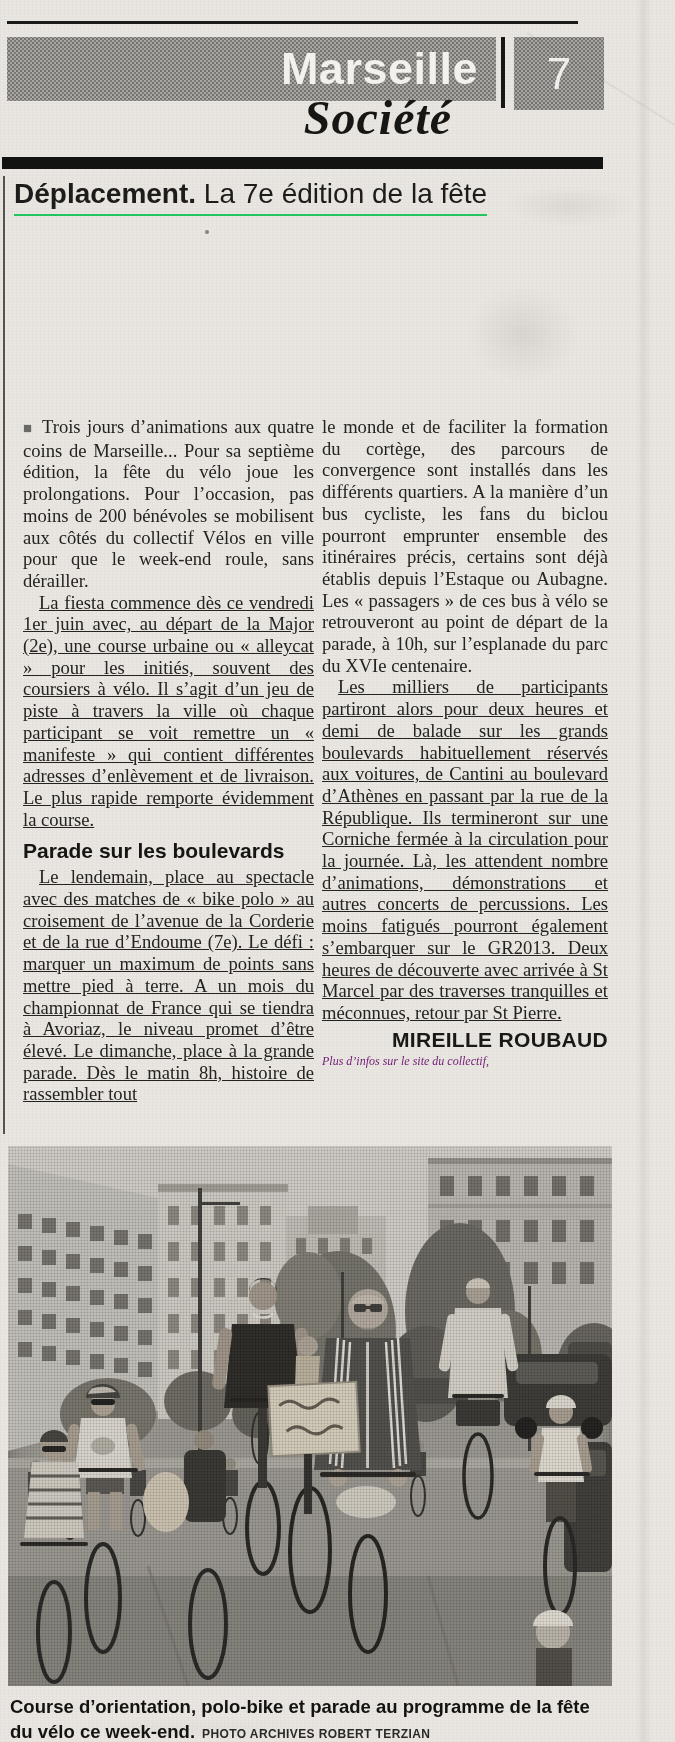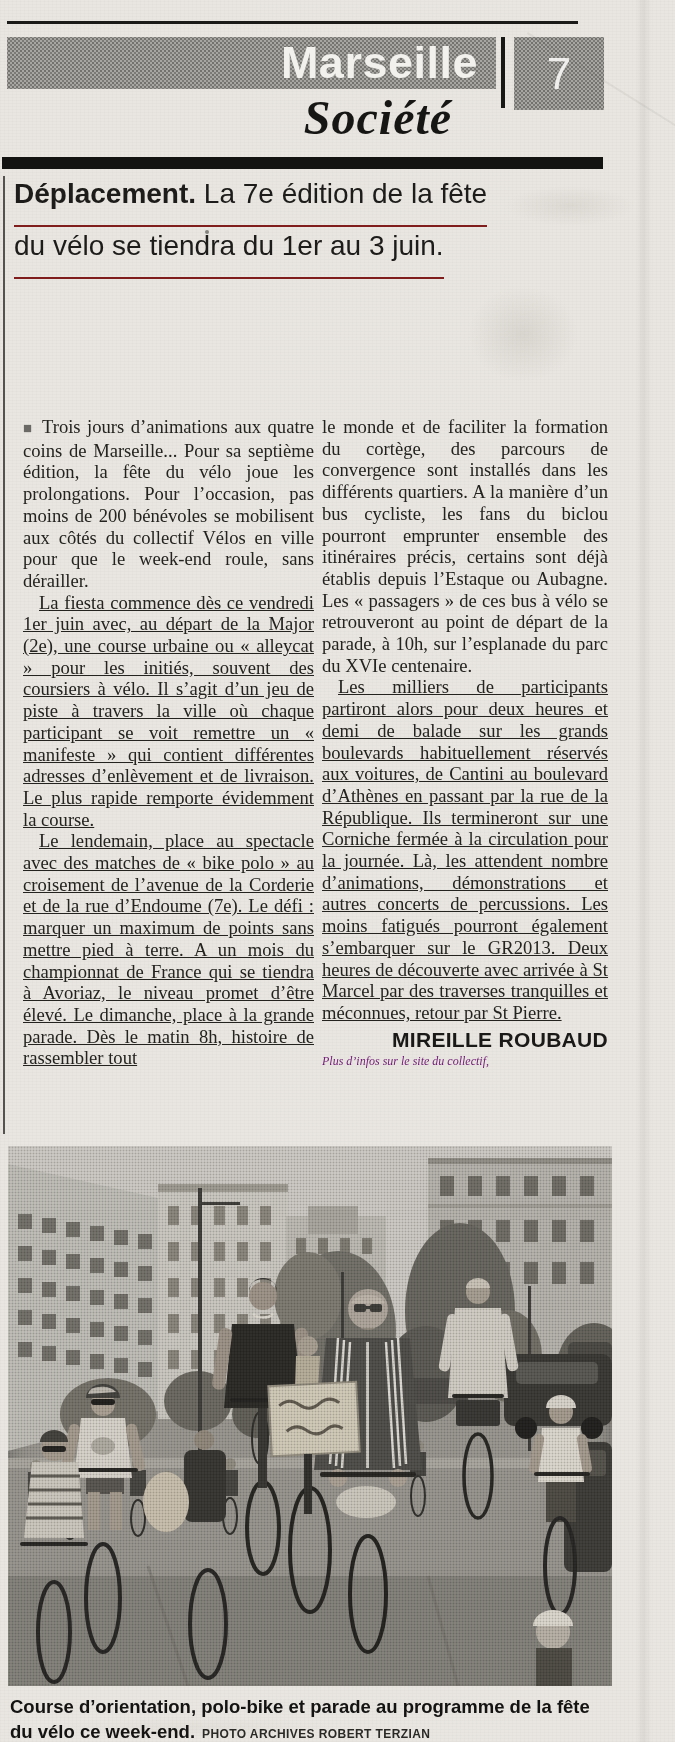--- a/index.html
+++ b/index.html
@@ -9,21 +9,21 @@
       repeating-linear-gradient(0deg, rgba(0,0,0,0.014) 0 1px, rgba(255,255,255,0.01) 1px 3px),
       repeating-linear-gradient(90deg, rgba(0,0,0,0.010) 0 1px, rgba(255,255,255,0.012) 1px 4px),
       #e9e6e1;
     font-family:"Liberation Serif", serif;
     color:#24231f;
   }
   .abs{position:absolute;}
   
   .top-rule{left:7px;top:21px;width:571px;height:3px;background:#1b1b19;}
   .band{
-    left:7px;top:37px;width:489px;height:52px;
+    left:7px;top:37px;width:489px;height:64px;
     background-image:
       radial-gradient(rgba(70,70,68,0.55) 1px, transparent 1.3px),
       radial-gradient(rgba(70,70,68,0.45) 1px, transparent 1.3px);
     background-size:4px 4px;background-position:0 0,2px 2px;
     background-color:#a8a6a2;
     display:flex;align-items:center;justify-content:flex-end;
     padding-right:18px;box-sizing:border-box;
   }
   .band-title{
     font-family:"Liberation Sans", sans-serif;font-weight:bold;font-size:45px;
@@ -43,21 +43,21 @@
   .subsection{
     left:258px;top:90px;width:240px;text-align:center;
     font-family:Liberation Serif, serif;font-style:italic;font-weight:bold;
     font-size:48px;color:#161614;letter-spacing:1px;
   }
   .thick-rule{left:2px;top:157px;width:601px;height:12px;background:#131311;}
   .left-rule{left:3px;top:176px;width:2px;height:958px;background:#55534f;}
   
   .kicker{left:14px;top:177px;width:592px;font-family:"Liberation Sans", sans-serif;
     font-size:28px;color:#1d1c1a;line-height:34px;}
-  .kicker .kline{display:inline-block;border-bottom:2px solid #7f1d1d;padding-bottom:14px;margin-bottom:2px;}
+  .kicker .kline{display:inline-block;border-bottom:2px solid #22c55e;padding-bottom:3px;margin-bottom:2px;}
   .kick-lead{font-weight:bold;}
   
   .headline{left:12px;top:252px;width:600px;
     font-family:"Liberation Sans", sans-serif;font-weight:bold;
     font-size:50px;line-height:54px;letter-spacing:-1px;color:#131311;}
   .dot-artifact{left:205px;top:230px;width:4px;height:4px;border-radius:50%;background:#5a5855;opacity:.7;}
   
   .col{font-size:18.6px;line-height:21.7px;text-align:justify;color:#24231f;}
   .col1{left:15px;top:416px;width:291px;margin-left:8px;}
   .col2{left:322px;top:416px;width:286px;}
@@ -107,29 +107,29 @@
 <div class="abs pagenum-box">
   <span class="pagenum">7</span>
 </div>
 <div class="abs subsection">Société</div>
 <div class="abs thick-rule"></div>
 <div class="abs left-rule"></div>
 <div class="abs dot-artifact"></div>
 
 <div class="abs kicker">
   <div><span class="kline"><span class="kick-lead">Déplacement.</span><span> La 7e édition de la fête</span></span></div>
-  <div><span class="kline">du vélo se tiendra du 1er au 3 juin.</span></div>
 </div>
 
 <div class="abs headline">
 </div>
 
 <div class="abs col col1">
   <p class="lead"><span class="bullet">■</span><span> Trois jours d’animations aux quatre coins de Marseille... Pour sa septième édition, la fête du vélo joue les prolongations. Pour l’occasion, pas moins de 200 bénévoles se mobilisent aux côtés du collectif Vélos en ville pour que le week-end roule, sans dérailler.</span></p>
   <p class="indent">La fiesta commence dès ce vendredi 1er juin avec, au départ de la Major (2e), une course urbaine ou « alleycat » pour les initiés, souvent des coursiers à vélo. Il s’agit d’un jeu de piste à travers la ville où chaque participant se voit remettre un « manifeste » qui contient différentes adresses d’enlèvement et de livraison. Le plus rapide remporte évidemment la course.</p>
+  <div class="subhead">Parade sur les boulevards</div>
   <p class="indent">Le lendemain, place au spectacle avec des matches de « bike polo » au croisement de l’avenue de la Corderie et de la rue d’Endoume (7e). Le défi : marquer un maximum de points sans mettre pied à terre. A un mois du championnat de France qui se tiendra à Avoriaz, le niveau promet d’être élevé. Le dimanche, place à la grande parade. Dès le matin 8h, histoire de rassembler tout</p>
 </div>
 
 <div class="abs col col2">
   <p>le monde et de faciliter la formation du cortège, des parcours de convergence sont installés dans les différents quartiers. A la manière d’un bus cycliste, les fans du biclou pourront emprunter ensemble des itinéraires précis, certains sont déjà établis depuis l’Estaque ou Aubagne. Les « passagers » de ces bus à vélo se retrouveront au point de départ de la parade, à 10h, sur l’esplanade du parc du XVIe centenaire.</p>
   <p class="indent">Les milliers de participants partiront alors pour deux heures et demi de balade sur les grands boulevards habituellement réservés aux voitures, de Cantini au boulevard d’Athènes en passant par la rue de la République. Ils termineront sur une Corniche fermée à la circulation pour la journée. Là, les attendent nombre d’animations, démonstrations et autres concerts de percussions. Les moins fatigués pourront également s’embarquer sur le GR2013. Deux heures de découverte avec arrivée à St Marcel par des traverses tranquilles et méconnues, retour par St Pierre.</p>
   <div class="byline">MIREILLE ROUBAUD</div>
   <div class="info">
     <div>Plus d’infos sur le site du collectif,</div>
   </div>

